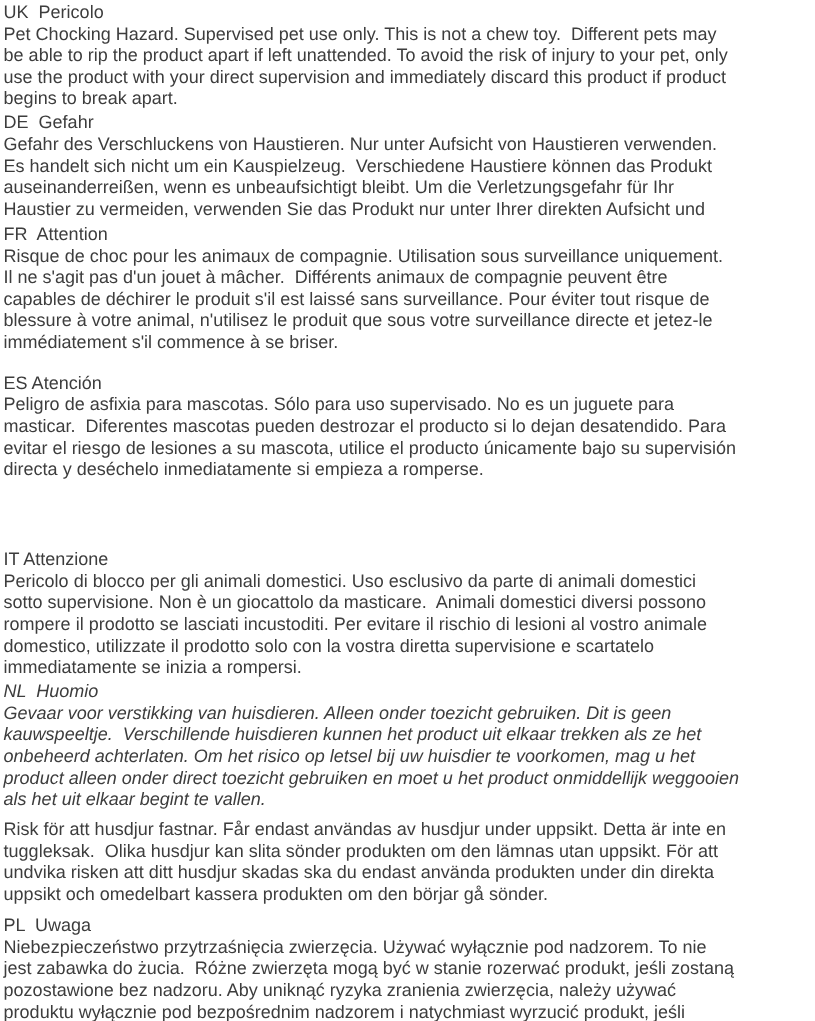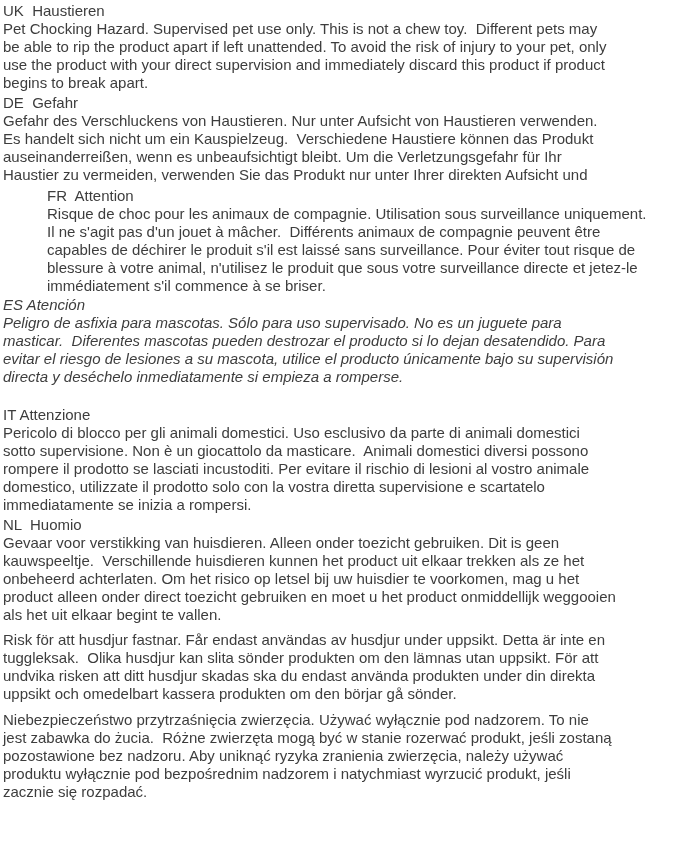--- a/index.html
+++ b/index.html
@@ -22,34 +22,34 @@
     margin: 0;
   }
   .heading, .body-lines {
     font-size: 15px;
     line-height: 18px;
     white-space: pre;      
     font-weight: normal;
   }
   
   .sec-de { margin-top: 2px; }
-  .sec-fr { margin-top: 3px; margin-left: 44px; }
-  .sec-es { margin-top: 1px; font-style: italic; }
-  .sec-it { margin-top: 20px; }  
-  .sec-nl { margin-top: 2px; }
+  .sec-fr { margin-top: 3px; }
+  .sec-es { margin-top: 16px; }
+  .sec-it { margin-top: 57px; }  
+  .sec-nl { margin-top: 2px; font-style: italic; }
   .sec-se { margin-top: 7px; }
   .sec-pl { margin-top: 8px; }
 </style>
 </head>
 <body>
 
 <div class="page">
 
   <div class="section sec-uk">
-    <div class="heading">UK  Haustieren</div>
+    <div class="heading">UK  Pericolo</div>
     <div class="body-lines">Pet Chocking Hazard. Supervised pet use only. This is not a chew toy.  Different pets may
 be able to rip the product apart if left unattended. To avoid the risk of injury to your pet, only
 use the product with your direct supervision and immediately discard this product if product
 begins to break apart.</div>
   </div>
 
   <div class="section sec-de">
     <div class="heading">DE  Gefahr</div>
     <div class="body-lines">Gefahr des Verschluckens von Haustieren. Nur unter Aufsicht von Haustieren verwenden.
 Es handelt sich nicht um ein Kauspielzeug.  Verschiedene Haustiere können das Produkt
@@ -93,20 +93,21 @@
   </div>
 
   <div class="section sec-se">
     <div class="body-lines">Risk för att husdjur fastnar. Får endast användas av husdjur under uppsikt. Detta är inte en
 tuggleksak.  Olika husdjur kan slita sönder produkten om den lämnas utan uppsikt. För att
 undvika risken att ditt husdjur skadas ska du endast använda produkten under din direkta
 uppsikt och omedelbart kassera produkten om den börjar gå sönder.</div>
   </div>
 
   <div class="section sec-pl">
+    <div class="heading">PL  Uwaga</div>
     <div class="body-lines">Niebezpieczeństwo przytrzaśnięcia zwierzęcia. Używać wyłącznie pod nadzorem. To nie
 jest zabawka do żucia.  Różne zwierzęta mogą być w stanie rozerwać produkt, jeśli zostaną
 pozostawione bez nadzoru. Aby uniknąć ryzyka zranienia zwierzęcia, należy używać
 produktu wyłącznie pod bezpośrednim nadzorem i natychmiast wyrzucić produkt, jeśli
 zacznie się rozpadać.</div>
   </div>
 
 </div>
 
 </body></html>

